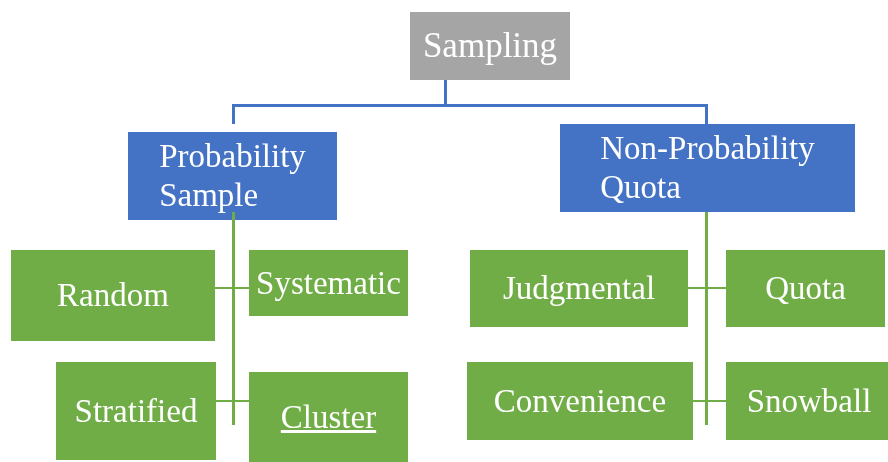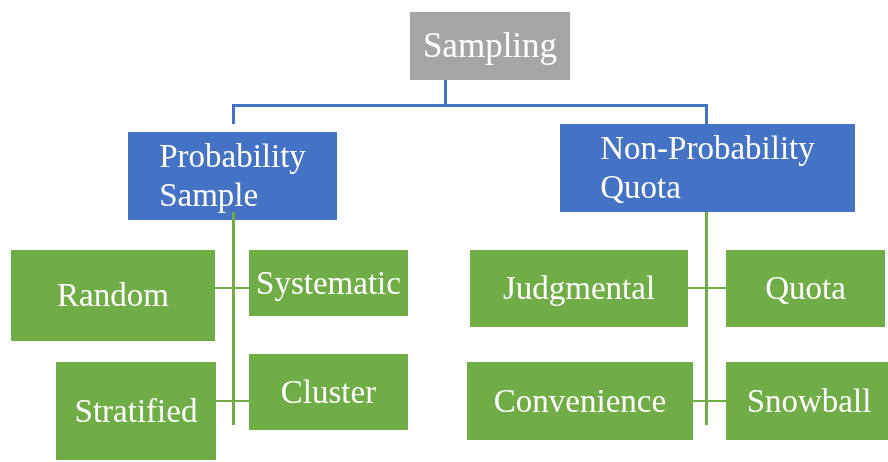--- a/index.html
+++ b/index.html
@@ -79,21 +79,21 @@
   <div class="connector conn-green" style="left:688px; top:287px; width:18px; height:2px;"></div>
   <div class="connector conn-green" style="left:707px; top:287px; width:19px; height:2px;"></div>
 
   <div class="connector conn-green" style="left:693px; top:400px; width:13px; height:2px;"></div>
   <div class="connector conn-green" style="left:707px; top:400px; width:19px; height:2px;"></div>
 
   <div class="node node-leaf" style="left:11px; top:250px; width:204px; height:91px;">Random</div>
   <div class="node node-leaf" style="left:249px; top:250px; width:159px; height:66px;">Systematic</div>
 
   <div class="node node-leaf" style="left:56px; top:362px; width:160px; height:98px;">Stratified</div>
-  <div class="node node-leaf" style="left:249px; top:354px; width:159px; height:76px;">Cluster</div>
+  <div class="node node-leaf" style="left:249px; top:372px; width:159px; height:90px;text-decoration:underline;">Cluster</div>
 
   <div class="node node-leaf" style="left:470px; top:250px; width:218px; height:77px;">Judgmental</div>
   <div class="node node-leaf" style="left:726px; top:250px; width:159px; height:77px;">Quota</div>
 
   <div class="node node-leaf" style="left:467px; top:362px; width:226px; height:78px;">Convenience</div>
   <div class="node node-leaf" style="left:726px; top:362px; width:166px; height:78px;">Snowball</div>
 
 </div>
 
 </body></html>

